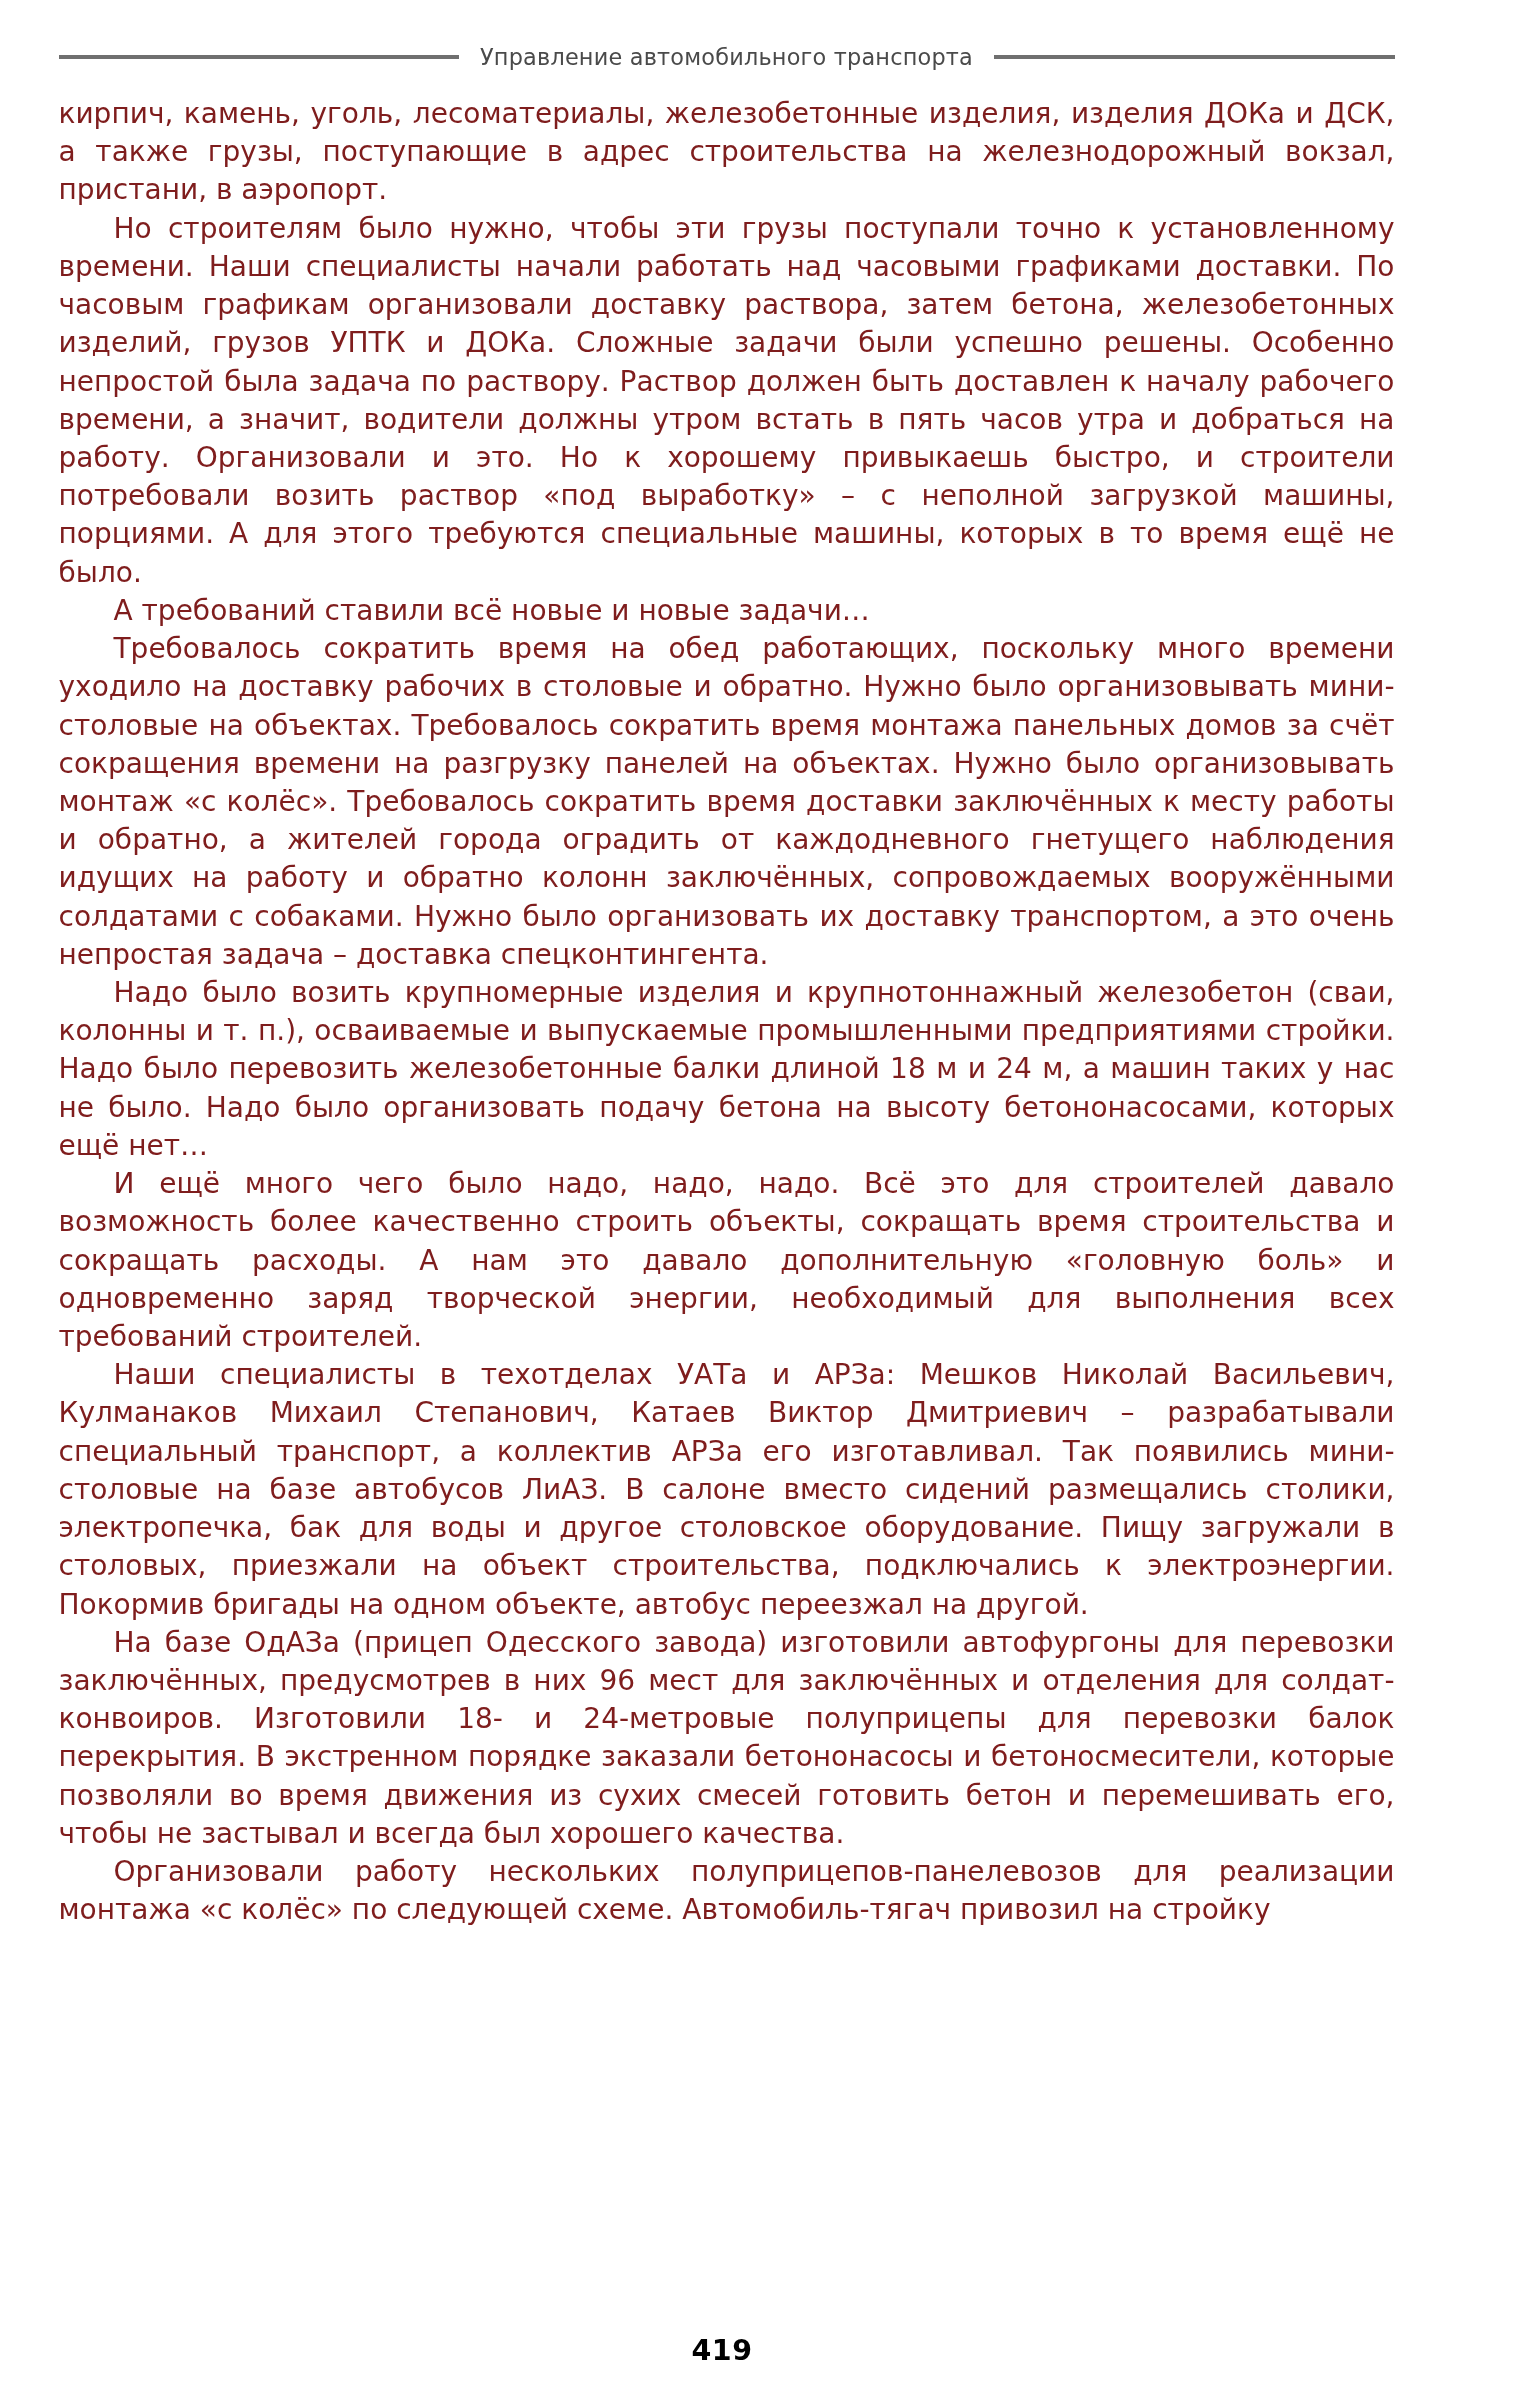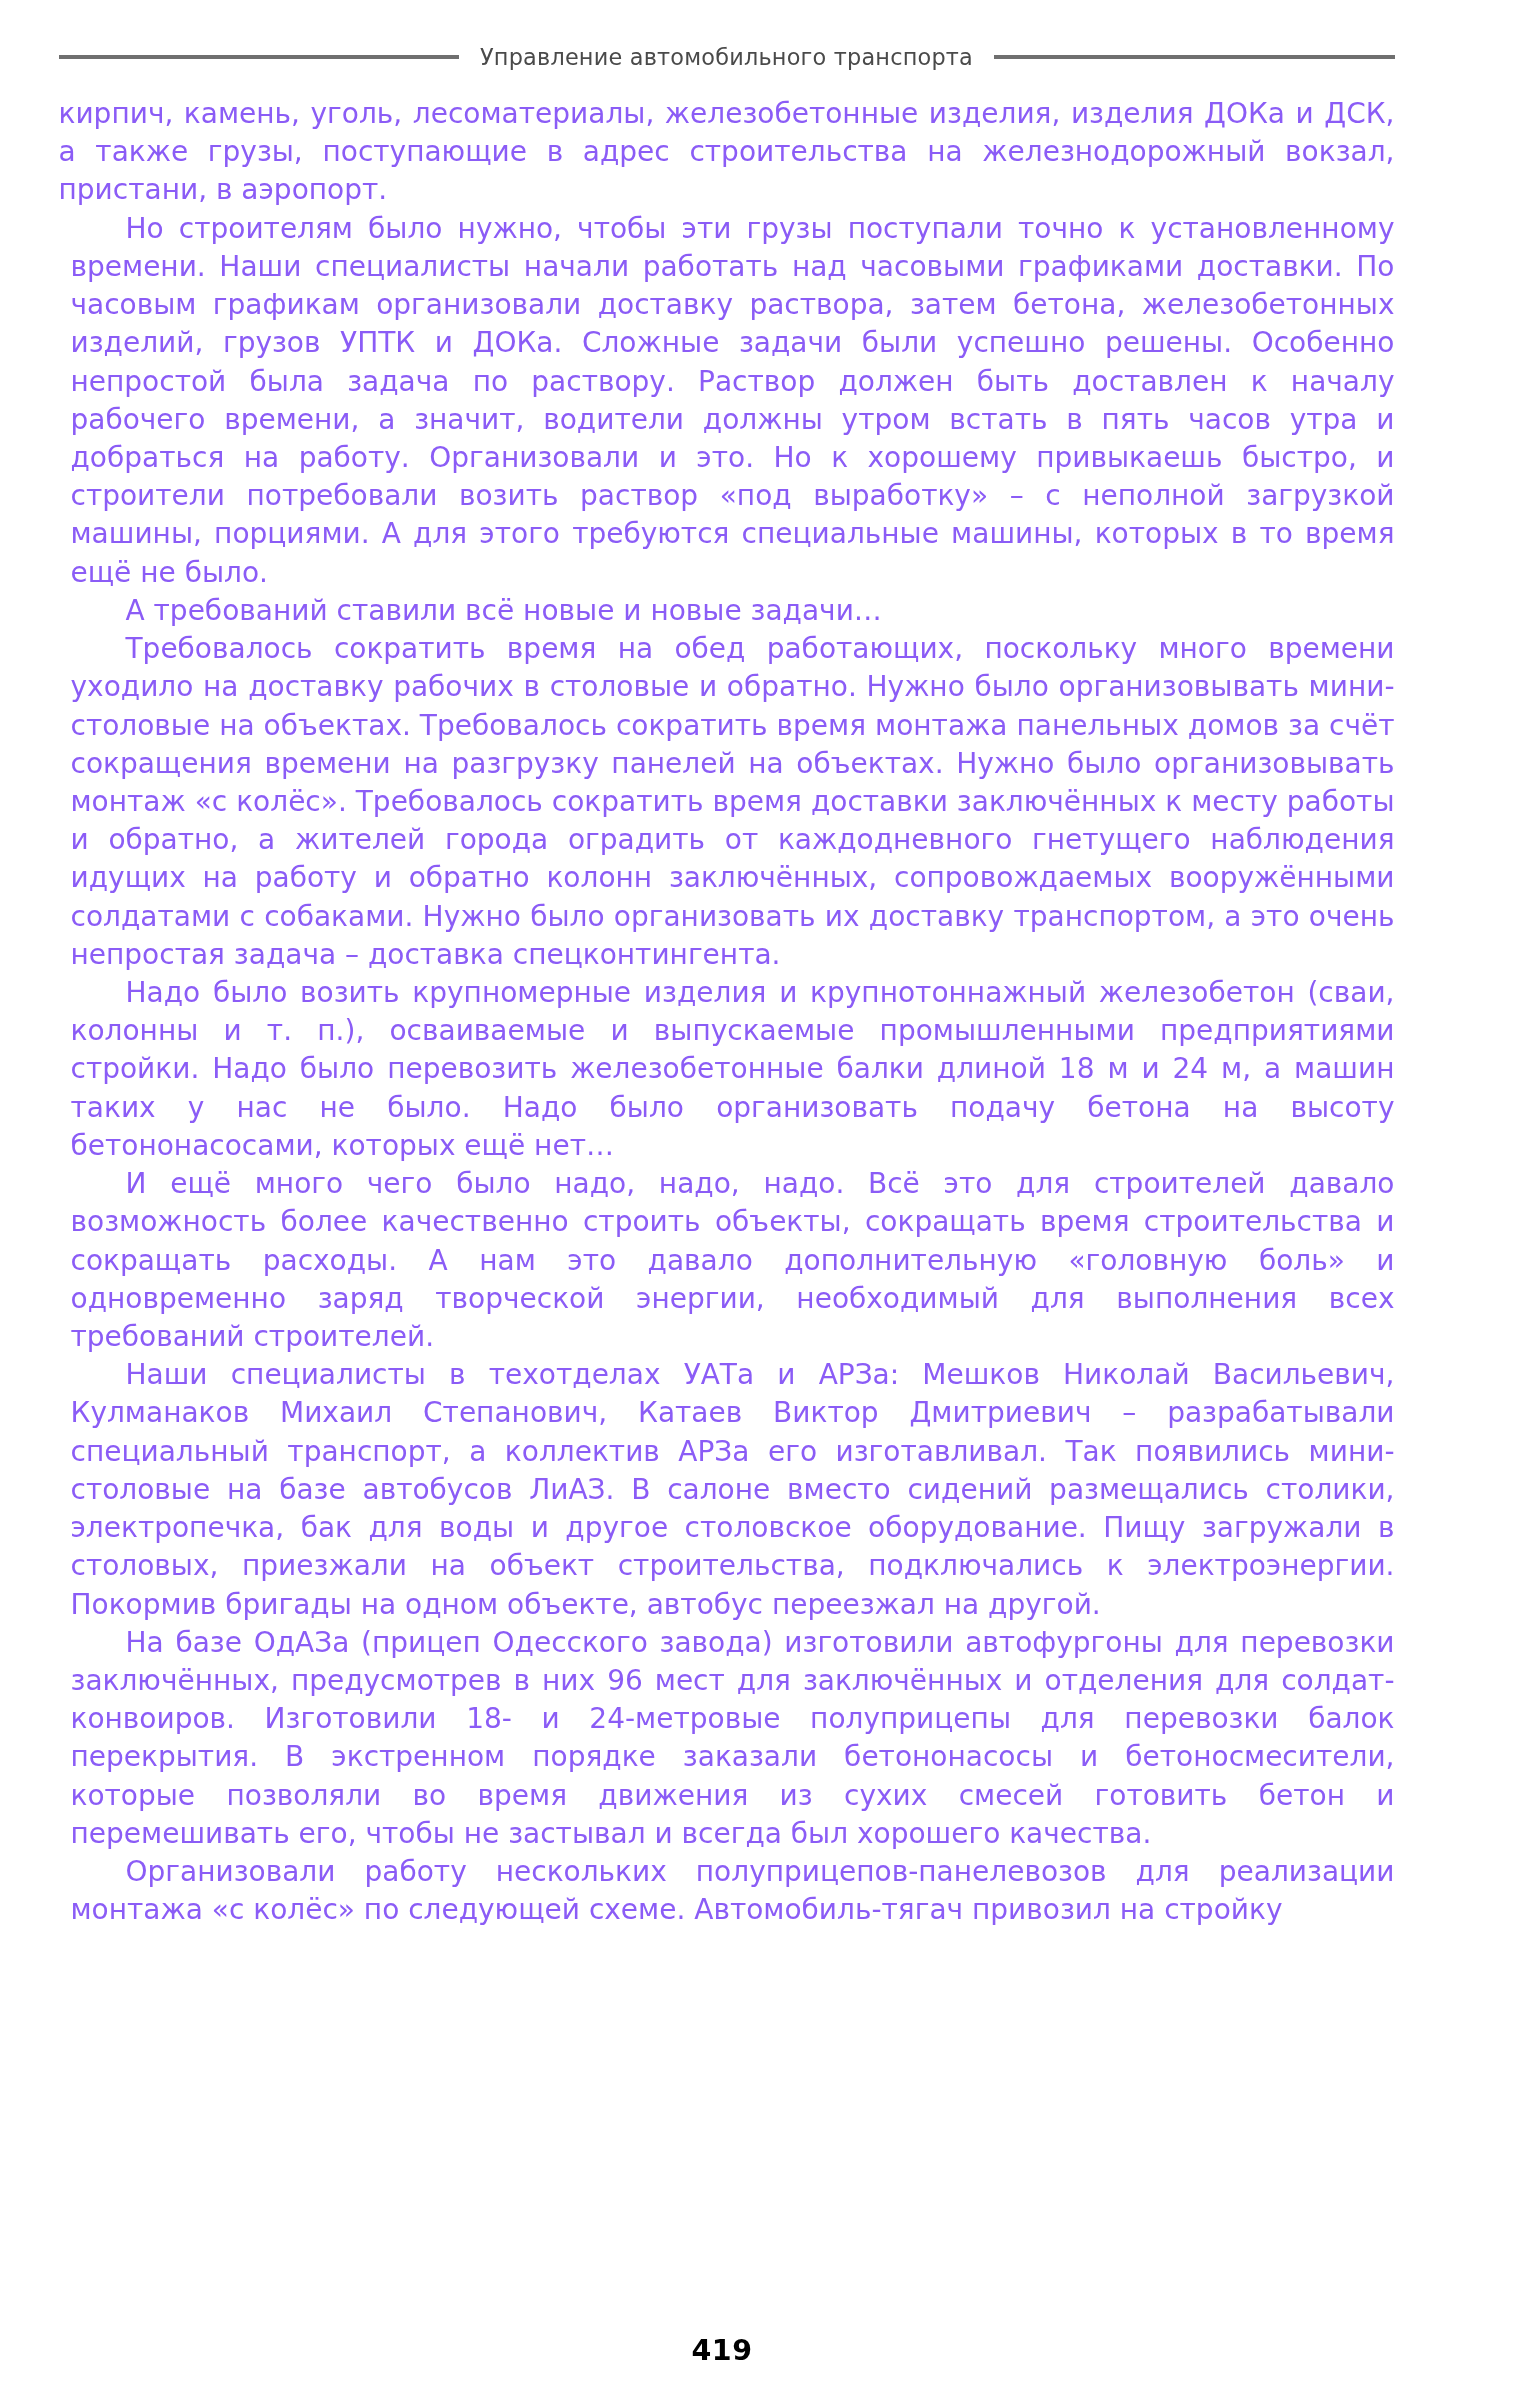--- a/index.html
+++ b/index.html
@@ -43,30 +43,29 @@
     letter-spacing: 0.2px;
     white-space: nowrap;
   }
 
   
   .body-text {
     font-size: 28px;
     line-height: 1.365;
     text-align: justify;
     text-justify: inter-word;
-    color: #8b5cf6;
+    color: #7f1d1d;
     padding: 0 9.5px;
   }
   .body-text p {
     margin: 0;
     text-indent: 0;
   }
   .body-text p.indent {
     text-indent: 55px;
-    margin-left: 12px;
   }
   .body-text p:last-child {
     text-align: justify;
   }
 
   
   .folio {
     position: absolute;
     left: 0;
     right: 0;

